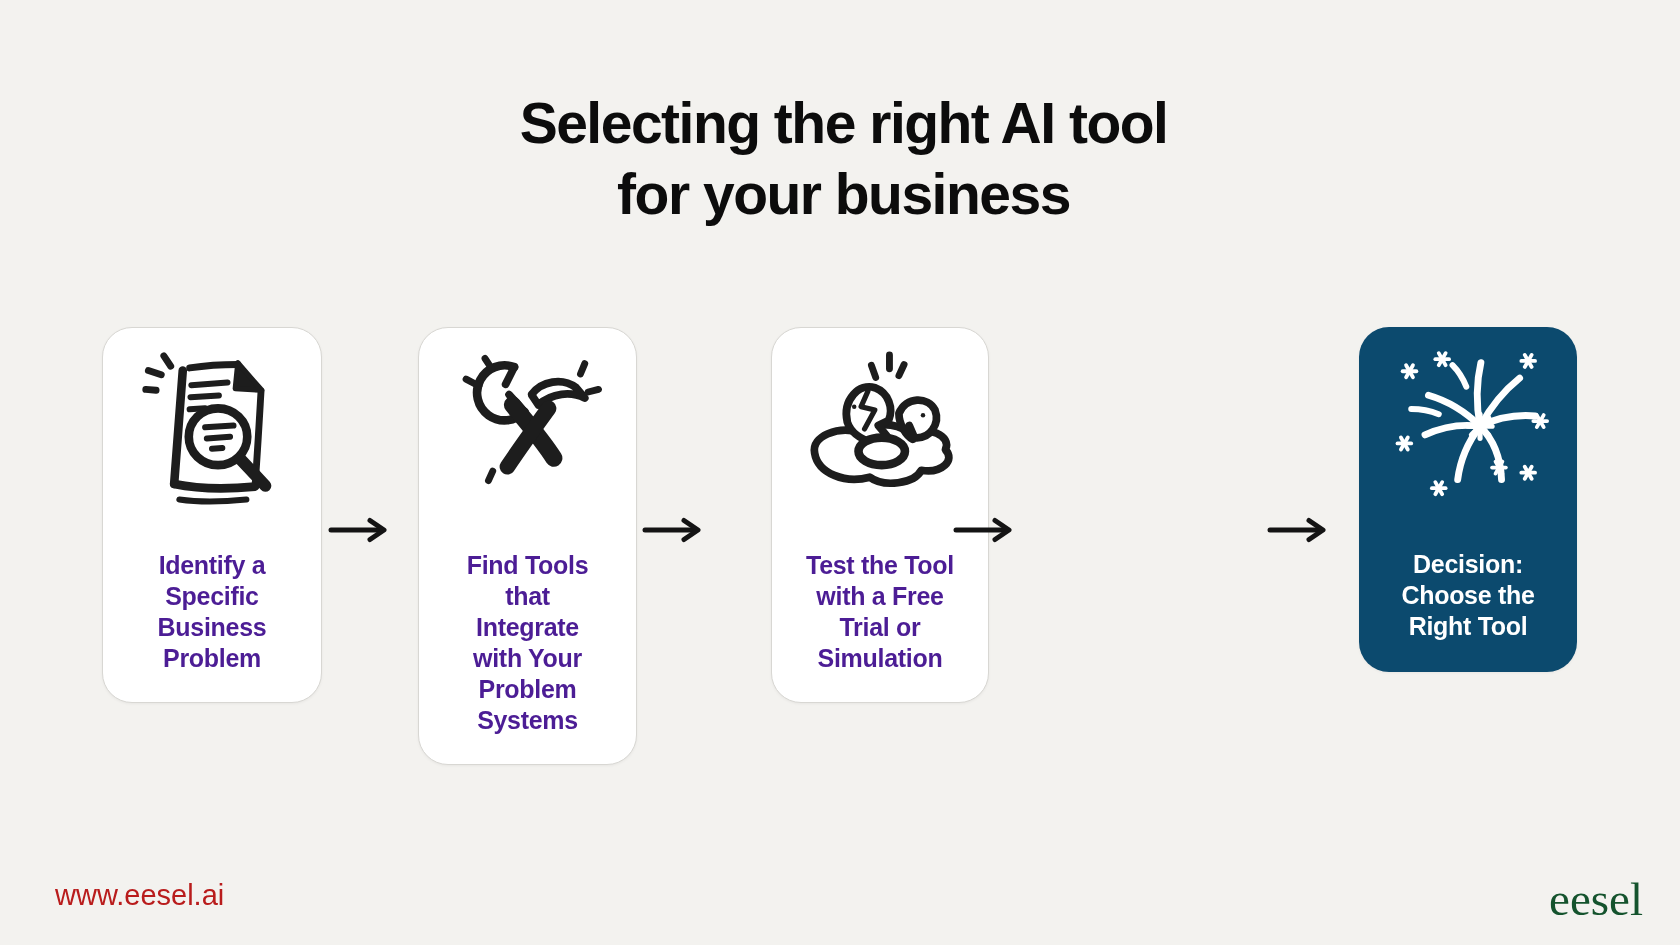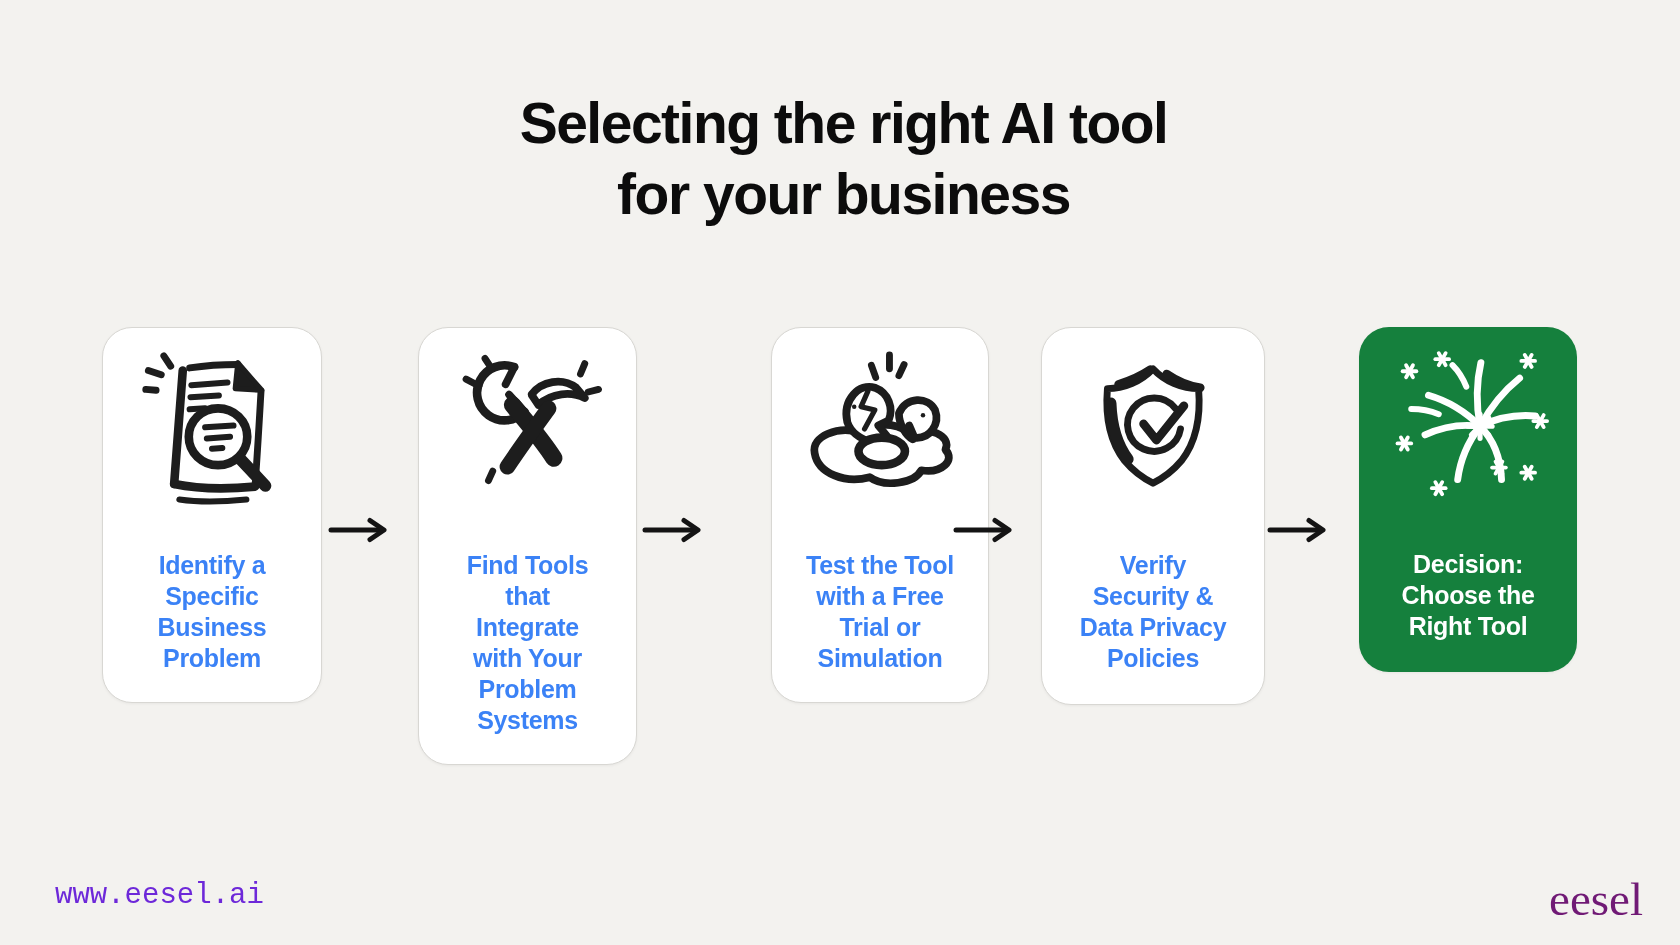--- a/index.html
+++ b/index.html
@@ -15,55 +15,55 @@
   }
 
   .card{
     position:absolute;top:327px;
     background:#ffffff;
     border:1.5px solid #d8d7d3;
     border-radius:30px;
     box-shadow:0 1px 3px rgba(0,0,0,.05);
     box-sizing:border-box;
   }
-  .card.green{background:#15803d;border:none;}
+  .card.green{background:#0c4a6e;border:none;}
   #card-1{left:102px;width:220px;height:376px;}
   #card-2{left:418px;width:219px;height:438px;}
   #card-3{left:731px;width:218px;height:376px;margin-left:40px;}
   #card-4{left:1041px;width:224px;height:378px;}
   #card-5{left:1359px;width:218px;height:345px;}
 
   .card-icon{
     position:absolute;top:12px;left:50%;transform:translateX(-50%);
     width:172px;height:178px;
   }
   .card-icon svg{width:100%;height:100%;display:block;}
 
   .card-label{
     position:absolute;top:222px;left:5px;right:5px;
     text-align:center;white-space:pre-line;
     font-weight:bold;font-size:25px;line-height:31px;
-    letter-spacing:-0.3px;color:#3b82f6;
+    letter-spacing:-0.3px;color:#4c1d95;
   }
   .card.green .card-label{color:#ffffff;}
 
   .arrow{position:absolute;top:517px;width:62px;height:26px;}
   .arrow svg{width:100%;height:100%;display:block;}
   #arrow-1{left:328px;}
   #arrow-2{left:642px;}
   #arrow-3{left:953px;}
   #arrow-4{left:1267px;}
 
   .footer-site{
     position:absolute;left:55px;top:879px;
-    font-family:Liberation Mono, monospace;font-size:29px;color:#6d28d9;
+    font-family:Liberation Sans, sans-serif;font-size:29px;color:#b91c1c;
   }
   .footer-brand{
     position:absolute;right:37px;top:872px;
-    font-family:"Liberation Serif",serif;font-size:47px;color:#701a75;
+    font-family:"Liberation Serif",serif;font-size:47px;color:#14532d;
   }
 </style>
 </head>
 <body>
 
 <div class="stage">
 
   <div class="title">Selecting the right AI tool
 for your business</div>
 
@@ -141,36 +141,20 @@
 Simulation</div>
   </div>
 
   <div class="arrow" id="arrow-3">
     <svg viewBox="0 0 62 26" fill="none" stroke="#141414" stroke-linecap="round" stroke-linejoin="round">
       <path d="M3,13 L51,13" stroke-width="5"></path>
       <path d="M42,3.5 L56,13 L42,22.5" stroke-width="5"></path>
     </svg>
   </div>
 
-  <div class="card" id="card-4">
-    <div class="card-icon">
-      <svg viewBox="0 0 100 100" fill="none" stroke="#1d1d1d" stroke-linecap="round" stroke-linejoin="round">
-        <path d="M50,15 C43,22.5 33,26.5 23.5,26.5 C22,45 26,59 33.5,68.5 C38.5,74.5 44,78.5 50,81.5 C56,78.5 61.5,74.5 66.5,68.5 C74,59 78,45 76.5,26.5 C67,26.5 57,22.5 50,15 Z" stroke-width="4"></path>
-        <path d="M25.5,35 C26,49 29.5,59.5 35.5,67.5" stroke-width="6.5"></path>
-        <path d="M30,24 C37,22 44,18.5 48.5,15.5" stroke-width="5"></path>
-        <path d="M58,18 C64.5,22.5 71,25 77.5,26" stroke-width="5"></path>
-        <path d="M63,38 A15.5,15.5 0 1 0 66,50" stroke-width="4"></path>
-        <path d="M44.5,47 L52,56.5 L68,36.5" stroke-width="5"></path>
-      </svg>
-    </div>
-    <div class="card-label">Verify
-Security &amp;
-Data Privacy
-Policies</div>
-  </div>
 
   <div class="arrow" id="arrow-4">
     <svg viewBox="0 0 62 26" fill="none" stroke="#141414" stroke-linecap="round" stroke-linejoin="round">
       <path d="M3,13 L51,13" stroke-width="5"></path>
       <path d="M42,3.5 L56,13 L42,22.5" stroke-width="5"></path>
     </svg>
   </div>
 
   <div class="card green" id="card-5">
     <div class="card-icon">

